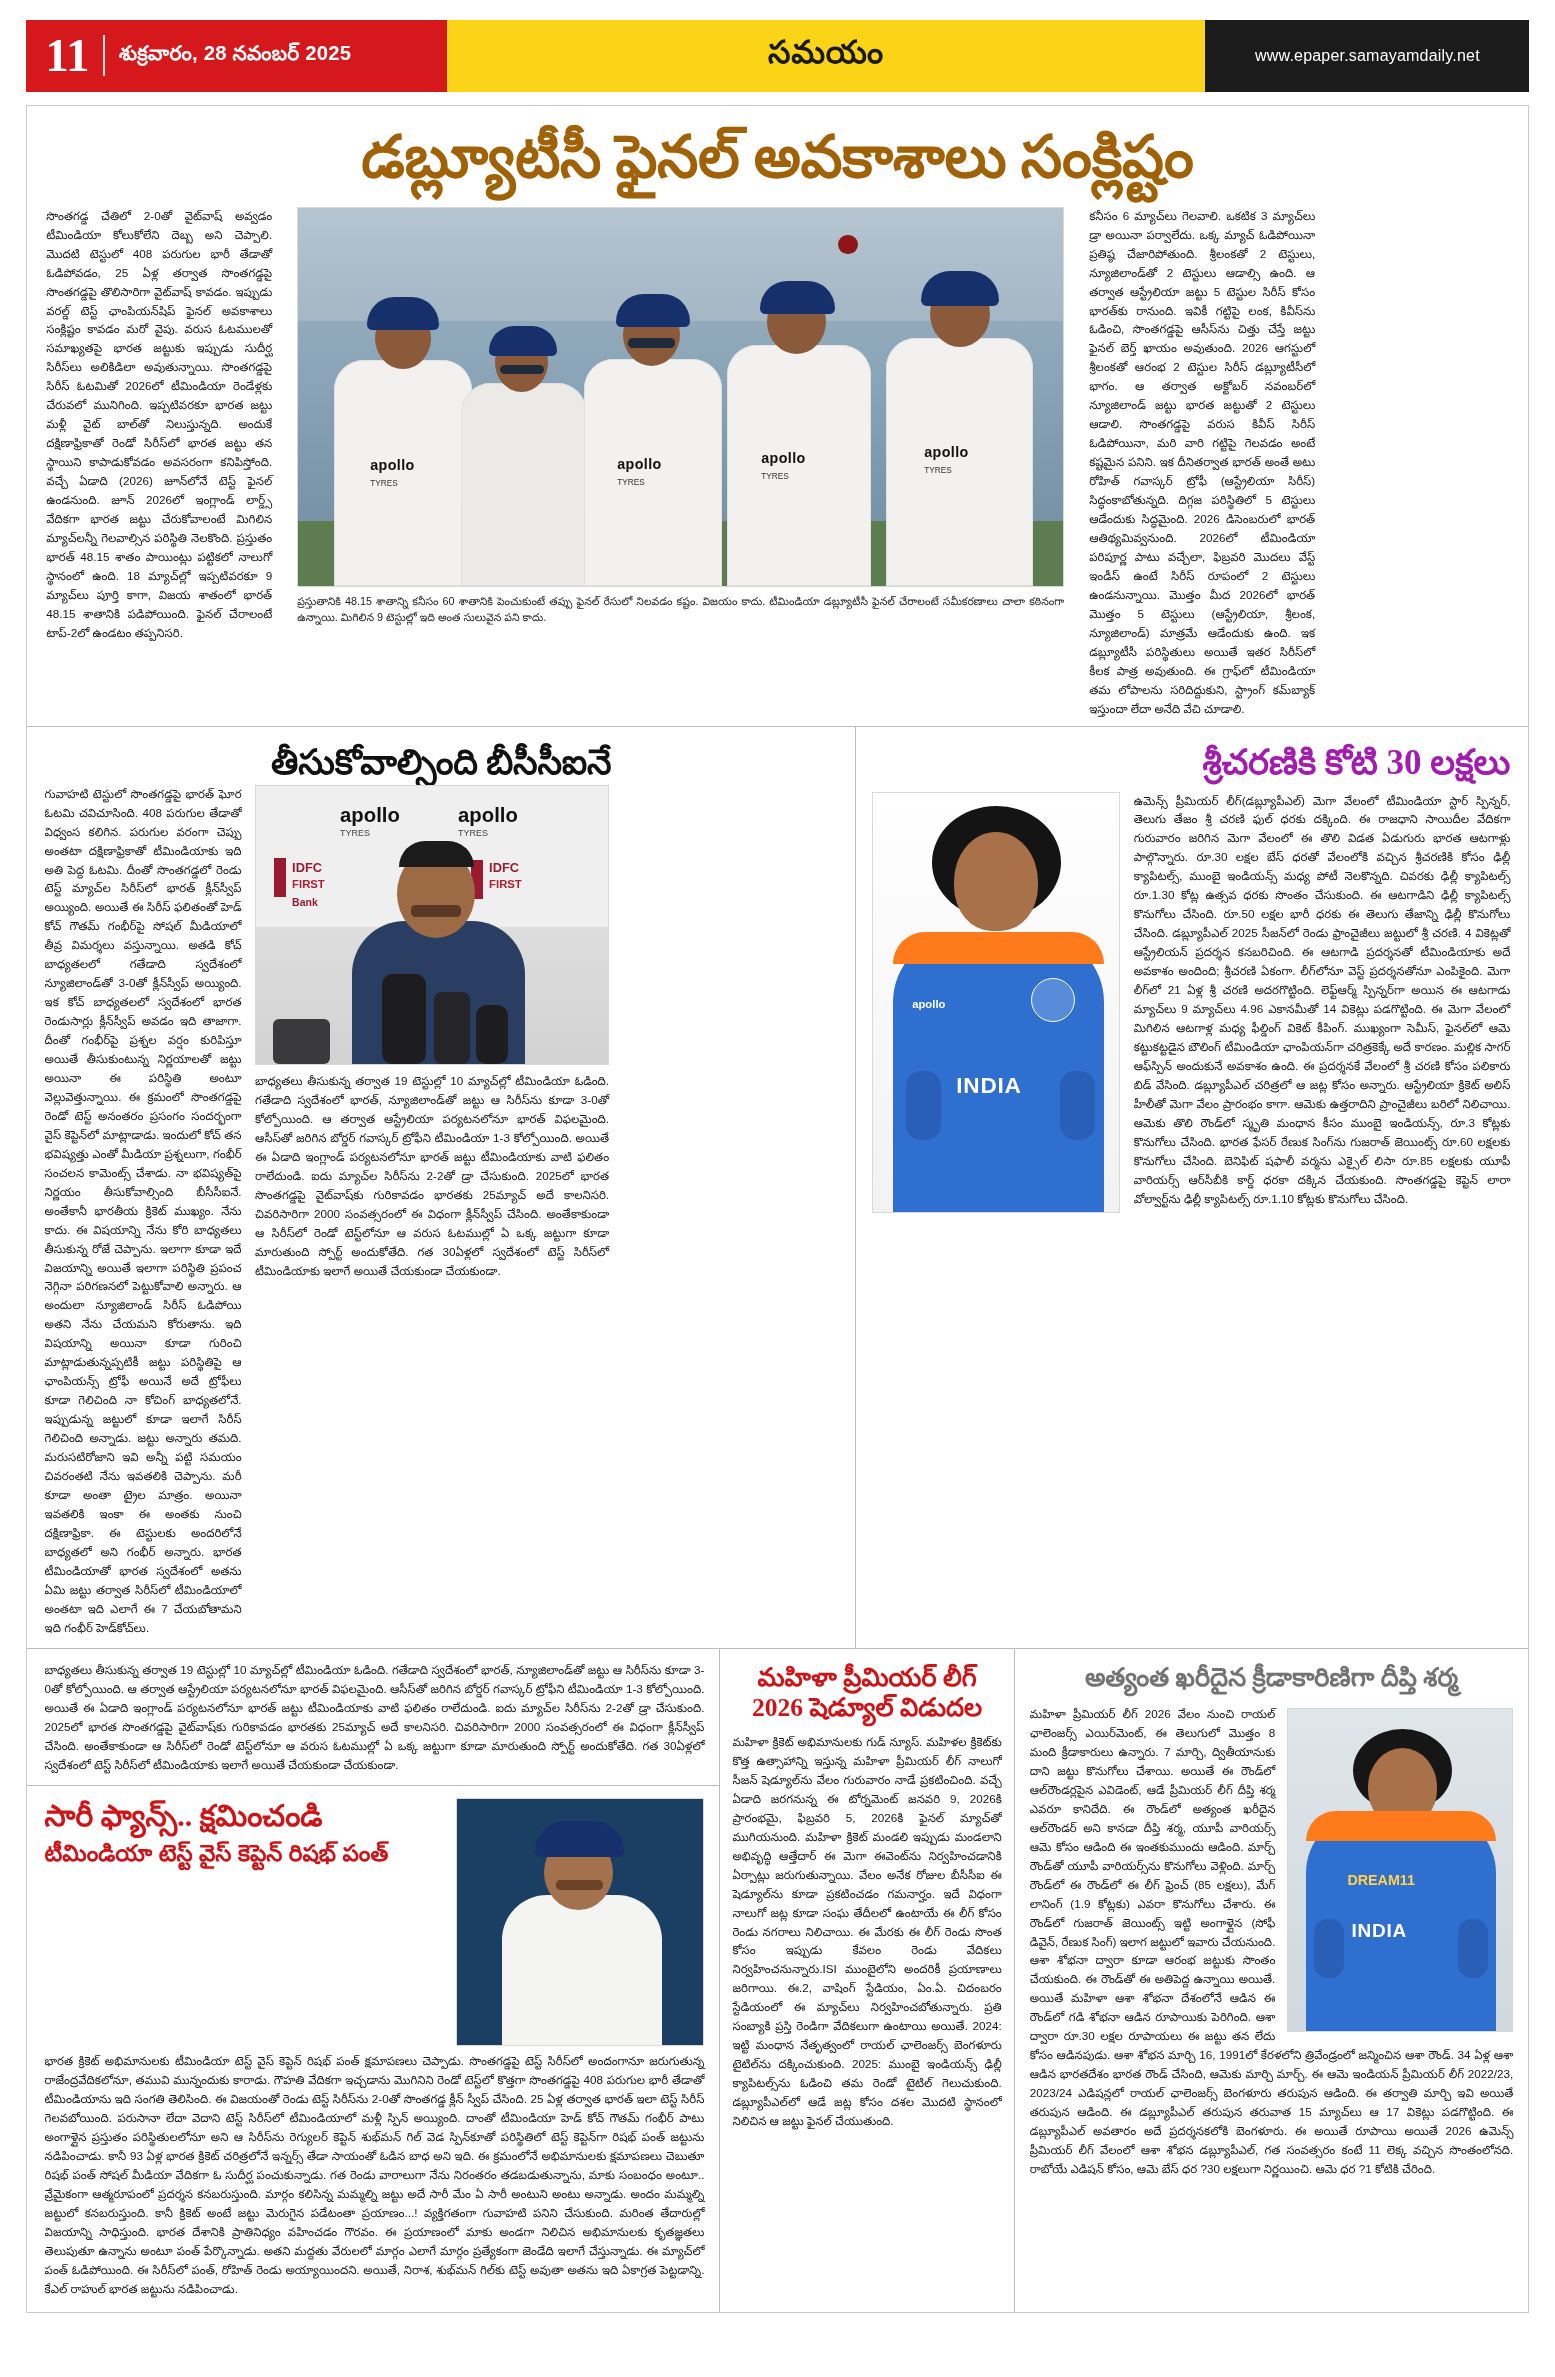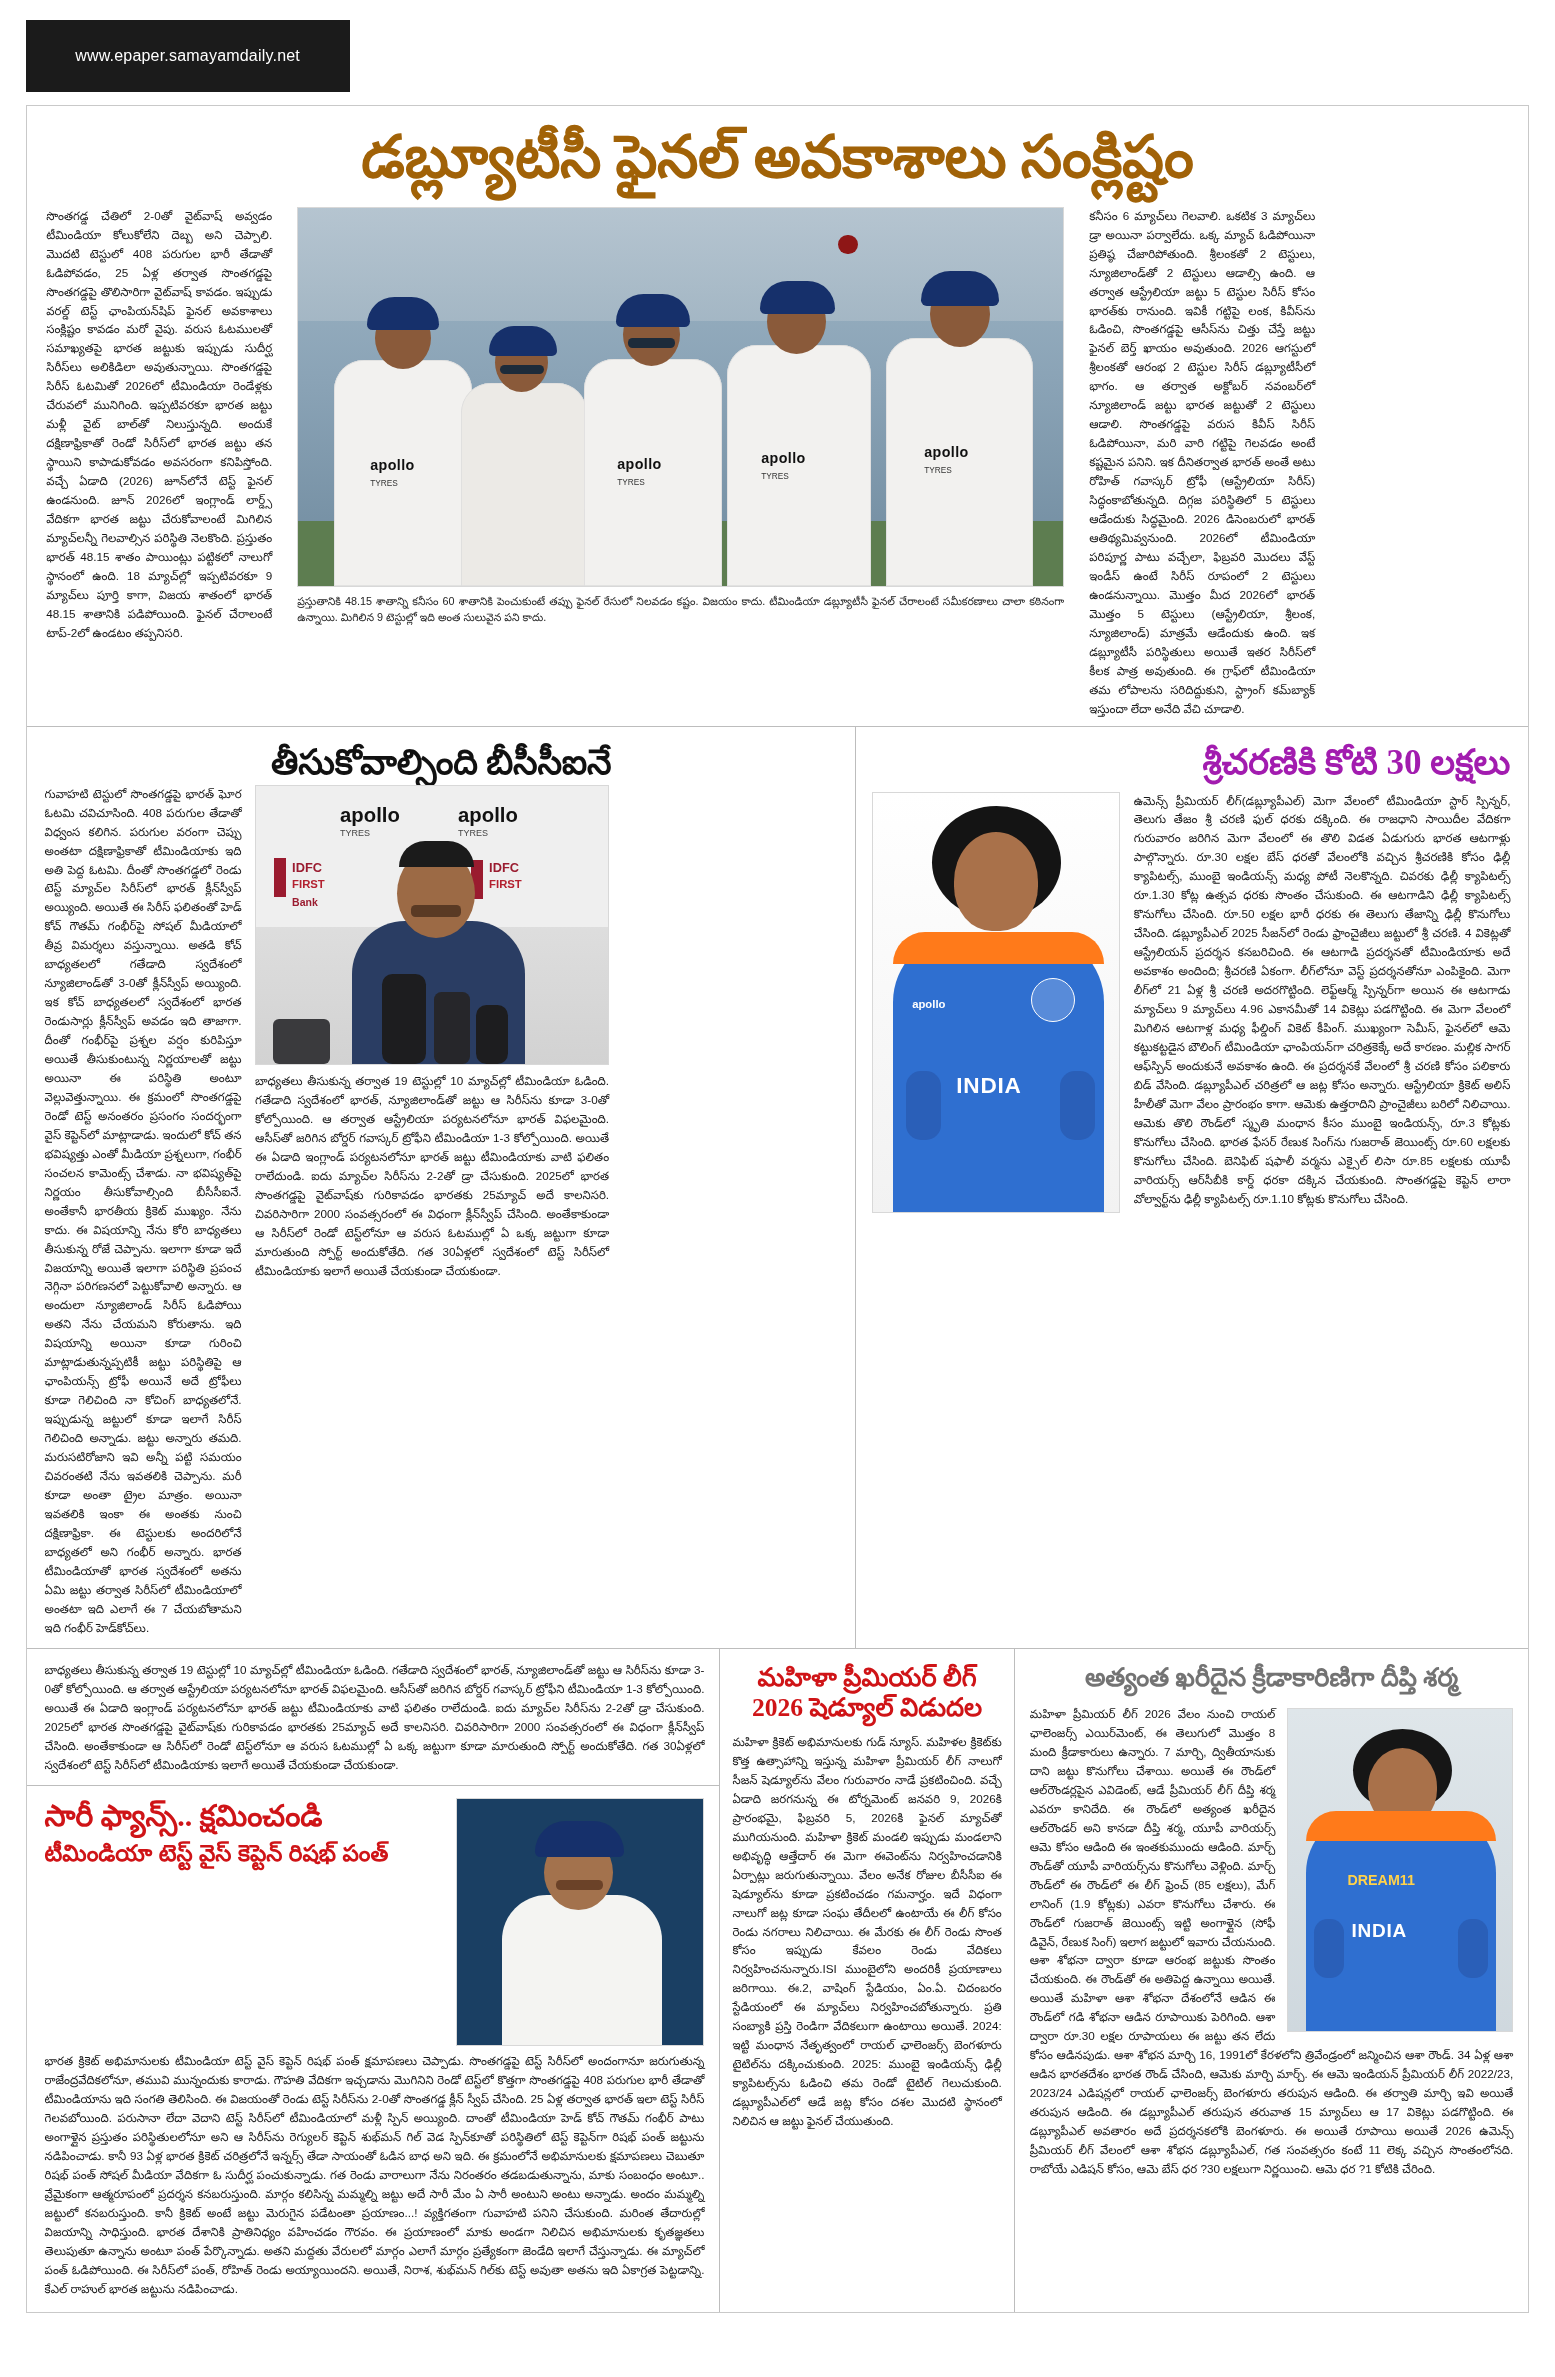--- a/index.html
+++ b/index.html
@@ -259,20 +259,28 @@
   .dp-hair { border-radius:50%; background:#161616;}
   .dp-dream { color:#ffd24a; font-weight:bold; font-size:14.3px;}
   .dp-india { color:#fff; font-weight:bold; font-size:19px; letter-spacing:0.8px;}
 </style>
 </head>
 <body>
 
 <div class="page">
 
   <div class="masthead">
+    <div class="mh-red">
+      <div class="mh-pageno">11</div>
+      <div class="mh-sep"></div>
+      <div class="mh-date">శుక్రవారం, 28 నవంబర్ 2025</div>
+    </div>
+    <div class="mh-yellow">
+      <div class="mh-logo">సమయం</div>
+    </div>
     <div class="mh-dark">
       <div class="mh-url">www.epaper.samayamdaily.net</div>
     </div>
   </div>
 
   <div class="frame">
 
     <div class="lead">
       <div class="lead-head">డబ్ల్యూటీసీ ఫైనల్ అవకాశాలు సంక్లిష్టం</div>
       <div class="lead-body">

